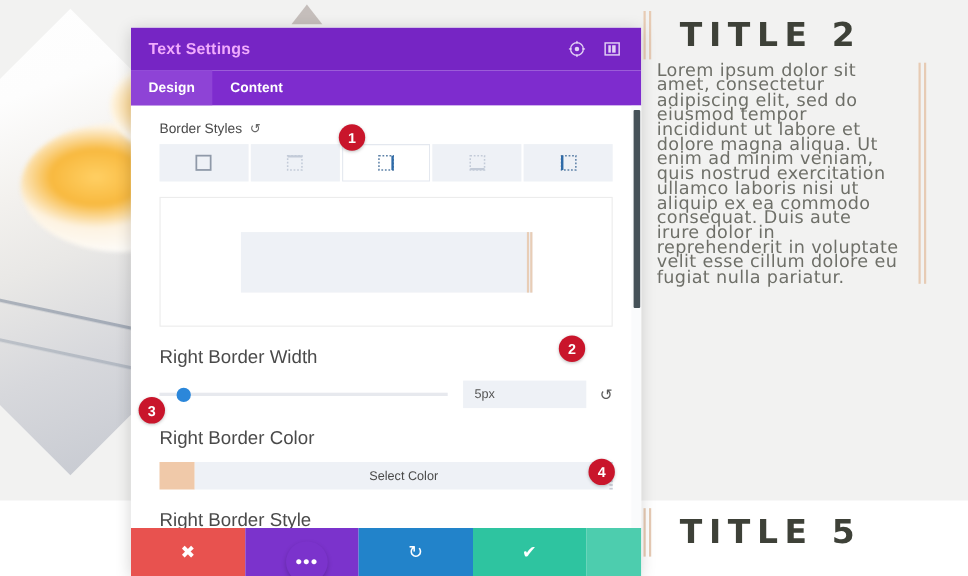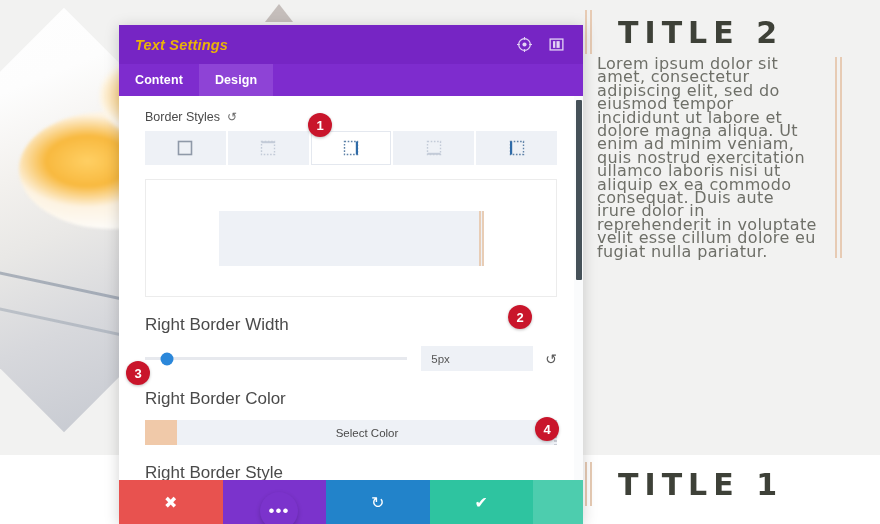--- a/index.html
+++ b/index.html
@@ -99,21 +99,21 @@
     background: #ffffff;
     box-shadow: 0 2px 14px rgba(0,0,0,.18);
     display: flex; flex-direction: column;
     overflow: hidden;
   }
   .modal-head {
     height: 39px; background: #7625c4;
     display: flex; align-items: center; padding: 0 16px;
     flex: 0 0 auto;
   }
-  .modal-title { color: #eab308; font-size: 14.5px; font-weight: bold; flex: 1; letter-spacing: .2px; font-style: italic; }
+  .modal-title { color: #f0abfc; font-size: 14.5px; font-weight: bold; flex: 1; letter-spacing: .2px; }
   .head-icon { width: 22px; height: 22px; margin-left: 10px; display: flex; align-items: center; justify-content: center; cursor: pointer; }
   .head-icon svg { display: block; }
 
   .modal-tabs {
     height: 32px; background: #7e2cce; display: flex; flex: 0 0 auto;
   }
   .tab {
     padding: 0 16px; height: 32px; display: flex; align-items: center;
     color: #ffffff; font-size: 12.5px; font-weight: bold; cursor: pointer;
     letter-spacing: .1px;
@@ -237,21 +237,21 @@
       <div class="site-title">TITLE 2</div>
     </div>
 
     <div class="para-block">
       <div class="para-text">Lorem ipsum dolor sit amet, consectetur adipiscing elit, sed do eiusmod tempor incididunt ut labore et dolore magna aliqua. Ut enim ad minim veniam, quis nostrud exercitation ullamco laboris nisi ut aliquip ex ea commodo consequat. Duis aute irure dolor in reprehenderit in voluptate velit esse cillum dolore eu fugiat nulla pariatur.</div>
       <div class="dbl-border-right"></div>
     </div>
 
     <div id="title4-block" class="title-block">
       <div class="dbl-border-left"></div>
-      <div class="site-title">TITLE 1</div>
+      <div class="site-title">TITLE 5</div>
     </div>
 
     <div class="para-block2">
       <div class="dbl-border-right"></div>
     </div>
   </div>
 
   <div class="modal-arrow"></div>
 
   <div class="modal">
@@ -273,22 +273,22 @@
       <div class="head-icon">
         <svg width="15" height="15" viewBox="0 0 16 16">
           <rect x="1.2" y="2.2" width="13.6" height="11.6" fill="none" stroke="#e3d2f5" stroke-width="1.4"></rect>
           <rect x="4.3" y="4.4" width="2.4" height="7.2" fill="#e3d2f5"></rect>
           <rect x="8.0" y="4.4" width="3.4" height="7.2" fill="#e3d2f5"></rect>
         </svg>
       </div>
     </div>
 
     <div class="modal-tabs">
+      <div class="tab active">Design</div>
       <div class="tab">Content</div>
-      <div class="tab active">Design</div>
     </div>
 
     <div class="modal-body">
 
       <div class="field-label">
         <span>Border Styles</span>
         <span class="reset-ico">↺</span>
       </div>
 
       <div class="style-row">

